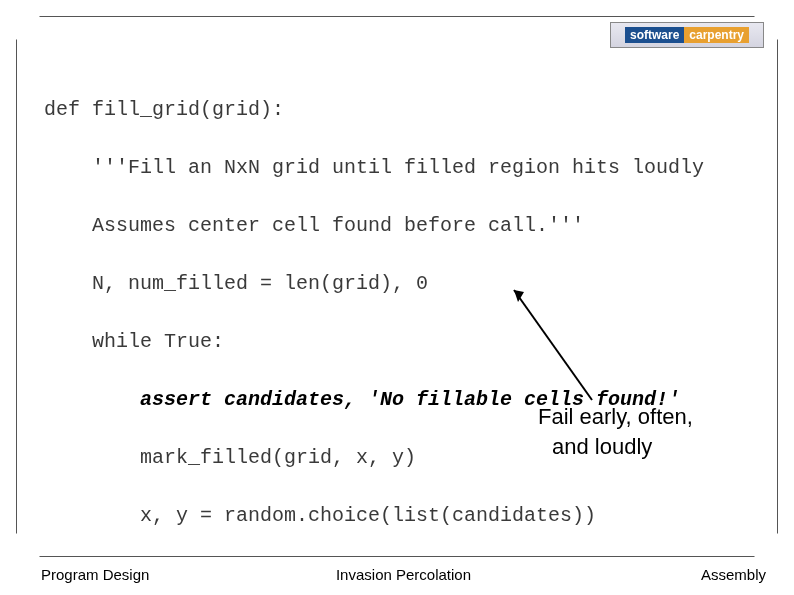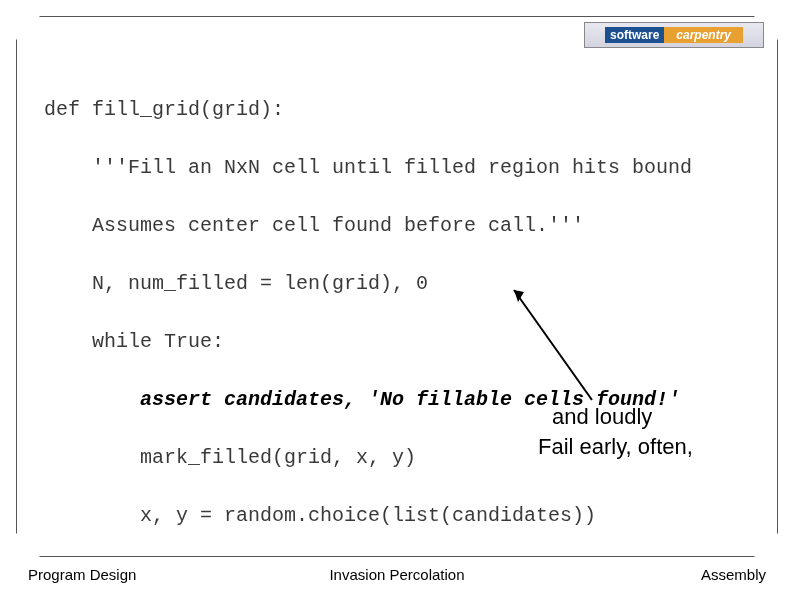--- a/index.html
+++ b/index.html
@@ -23,21 +23,21 @@
       24px 0%, calc(100% - 24px) 0%, 100% 24px,
       100% calc(100% - 24px), calc(100% - 24px) 100%,
       24px 100%, 0% calc(100% - 24px), 0% 24px
     );
     background: #fff;
   }
   .logo {
     position: absolute;
     top: 22px;
     right: 30px;
-    width: 180px;
+    width: 154px;
     height: 26px;
     border: 1px solid #888;
     background: linear-gradient(#e8e8f0,#d4d4e0);
     display: flex;
     align-items: center;
     justify-content: center;
   }
   .logo-inner {
     display: flex;
     gap: 0;
@@ -46,22 +46,21 @@
     line-height: 1;
   }
   .logo-soft {
     background: #1b4f8f;
     color: #fff;
     padding: 2px 5px;
   }
   .logo-carp {
     background: #e8a030;
     color: #fff;
-    padding: 2px 12px;
-    font-style: italic;
+    padding: 2px 5px;
   }
   .code-block {
     position: absolute;
     top: 66px;
     left: 44px;
     right: 0;
     font-family: "Courier New", Courier, monospace;
     font-size: 20px;
     line-height: 29px;
     color: #3a3a3a;
@@ -80,21 +79,21 @@
     line-height: 30px;
     text-align: left;
   }
   .arrow {
     position: absolute;
     pointer-events: none;
   }
   .footer {
     position: absolute;
     bottom: 12px;
-    left: 28px;
+    left: 41px;
     right: 28px;
     display: flex;
     justify-content: space-between;
     font-size: 15px;
     color: #000;
   }
   .footer-center {
     position: absolute;
     left: 50%;
     transform: translateX(-50%);
@@ -107,40 +106,40 @@
 
 <div class="logo">
   <div class="logo-inner">
     <span class="logo-soft">software</span>
     <span class="logo-carp">carpentry</span>
   </div>
 </div>
 
 <div class="code-block">
 <span class="code-line">def fill_grid(grid):</span>
-<span class="code-line">    '''Fill an NxN cell until filled region hits bound</span>
+<span class="code-line">    '''Fill an NxN grid until filled region hits loudly</span>
 <span class="code-line">    Assumes center cell found before call.'''</span>
 <span class="code-line">    N, num_filled = len(grid), 0</span>
 <span class="code-line">    while True:</span>
 <span class="code-line bold-line">        assert candidates, 'No fillable cells found!'</span>
 <span class="code-line">        mark_filled(grid, x, y)</span>
 <span class="code-line">        x, y = random.choice(list(candidates))</span>
 
 
 
 
 </div>
 
 <svg class="arrow" style="top:282px; left:500px;" width="110" height="130">
   <line x1="14" y1="8" x2="92" y2="118" stroke="#000" stroke-width="2"></line>
   <polygon points="14,8 24,10 18,20" fill="#000"></polygon>
 </svg>
 
 <div class="annotation">
+  <div>Fail early, often,</div>
   <div style="padding-left:14px;">and loudly</div>
-  <div>Fail early, often,</div>
 </div>
 
 <div class="footer">
   <span>Program Design</span>
   <span class="footer-center">Invasion Percolation</span>
   <span>Assembly</span>
 </div>
 
 </body></html>

